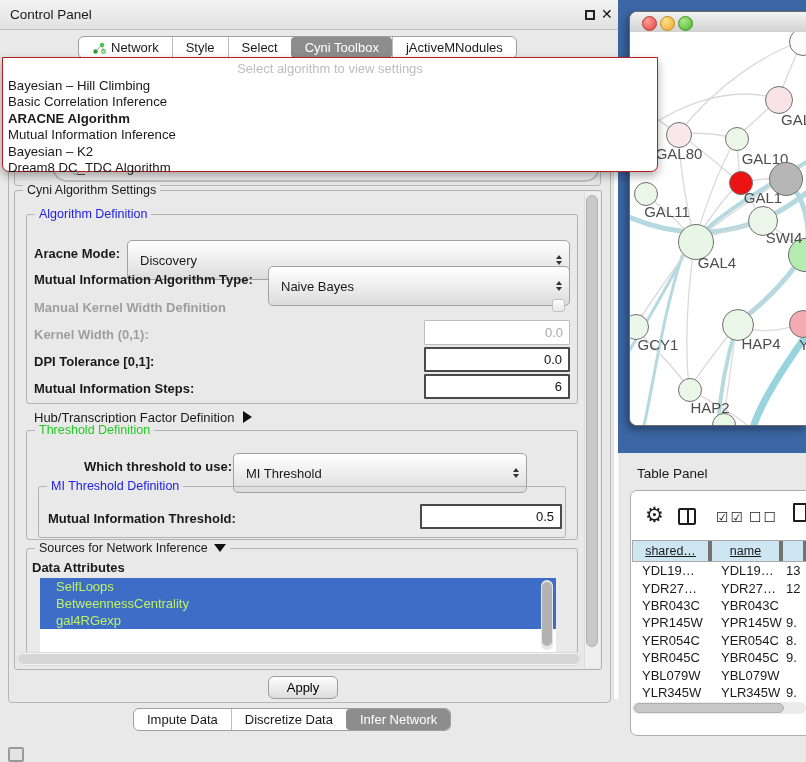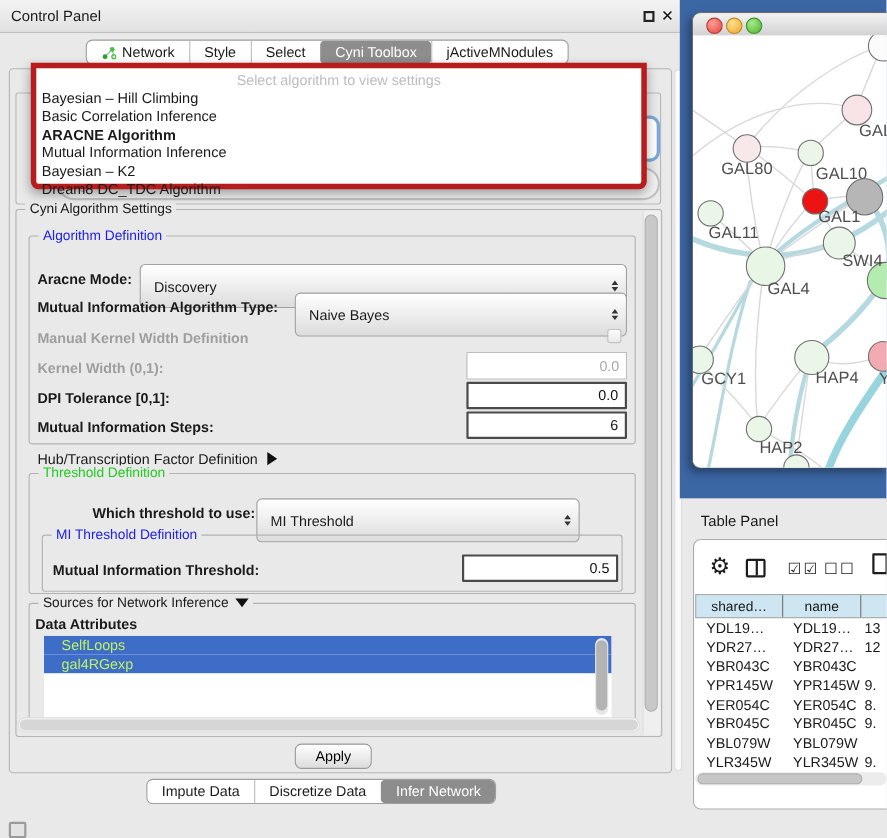--- a/index.html
+++ b/index.html
@@ -20,21 +20,21 @@
   #bottom-tabs{left:133px;top:708px;}
   
   .outer-box{left:8px;top:62px;width:603px;height:641px;border:1px solid #b5b5b5;border-radius:4px;}
   .panel-scroll-strip{left:613px;top:63px;width:7px;height:638px;background:#fbfbfb;border:1px solid #dedede;border-radius:4px;}
   
   .bg-groupbox{left:14px;top:84px;width:587px;height:102px;border:1px solid #b8b8b8;border-radius:3px;}
   .combo-blue{left:95px;top:105px;width:505px;height:42px;background:#fff;border:3px solid #79a7d9;border-radius:9px;}
   .combo-gal{left:52px;top:152px;width:548px;height:30px;background:#f0f0f0;border:2px solid #c0c0c0;border-radius:15px;
              display:flex;align-items:center;padding-left:18px;font-size:13px;color:#b2b2b2;}
   
-  .popup{left:28px;top:57px;width:560px;height:115px;background:#fff;border:5px solid #b91c1c;border-radius:0 0 7px 7px;
+  .popup{left:2px;top:57px;width:656px;height:115px;background:#fff;border:1px solid #b91c1c;border-radius:0 0 7px 7px;
          box-shadow:0 4px 10px rgba(0,0,0,.33);z-index:20;}
   .popup-prompt{left:0;top:3px;width:100%;text-align:center;font-size:13px;color:#bcbcbc;}
   .dd-item{height:16.4px;line-height:16.4px;padding-left:5px;font-size:13.2px;white-space:nowrap;}
   .dd-item.b{font-weight:bold;}
   #dd-list{position:absolute;left:0;top:20px;width:100%;}
   
   .gbox{border:1px solid #b2b2b2;border-radius:3px;}
   .glabel{position:absolute;top:-8px;left:8px;background:#e9e9e9;padding:0 4px;font-size:12.5px;white-space:nowrap;}
   .glabel.blue{color:#2020e8;}
   .glabel.green{color:#22cc22;}
@@ -88,21 +88,21 @@
   .tp-title{left:637px;top:466px;font-size:13.5px;}
   .tp-box{left:630px;top:490px;width:185px;height:246px;background:#fff;border:1px solid #adadad;border-radius:7px;}
   .ico{color:#1c1c1c;}
   .gear{left:645px;top:503px;font-size:21px;}
   .cols-ico{left:678px;top:508px;width:18px;height:17px;border:2px solid #1c1c1c;border-radius:2px;}
   .cols-ico div{position:absolute;left:50%;top:0;width:2px;height:100%;background:#1c1c1c;}
   .checks{left:716px;top:509px;font-size:14px;letter-spacing:2px;}
   .boxes{left:749px;top:509px;font-size:14px;letter-spacing:2px;}
   .doc-ico{left:793px;top:503px;width:14px;height:19px;border:2px solid #1c1c1c;border-radius:1px;}
   .thead{left:632px;top:540px;height:22px;display:flex;border:1px solid #a9a9a9;background:#cde6f1;font-size:12.5px;}
-  .th{display:flex;align-items:center;justify-content:center;border-right:1px solid #737373;box-sizing:border-box;}
+  .th{display:flex;align-items:center;justify-content:center;border-right:4px solid #737373;box-sizing:border-box;text-decoration:underline;}
   .tbody{left:632px;top:562px;width:174px;height:139px;overflow:hidden;}
   .trow{display:flex;height:17.4px;align-items:center;font-size:13px;}
   .td{box-sizing:border-box;padding-left:10px;white-space:nowrap;overflow:hidden;}
   .tp-hscroll{left:632px;top:702px;width:174px;height:12px;background:#ececec;border-radius:6px;}
   .tp-hthumb{position:absolute;left:2px;top:1px;width:150px;height:10px;background:#c7c7c7;border:1px solid #aeaeae;border-radius:5px;box-sizing:border-box;}
   .c1{width:79px;} .c2{width:71px;} .c3{width:24px;padding-left:4px;}
 </style>
 </head>
 <body>
 
@@ -211,20 +211,21 @@
 </div>
 <div class="abs lbl" style="left:48px;top:511px;">Mutual Information Threshold:</div>
 <input class="abs field" style="left: 420px; top: 504px; width: 142px;" readonly="" value="0.5">
 
 <div class="abs gbox" style="left:26px;top:548px;width:552px;height:116px;">
   <span class="glabel"><span>Sources for Network Inference</span><span class="tri-down-s"></span></span>
 </div>
 <div class="abs lbl" style="left:32px;top:560px;">Data Attributes</div>
 <div class="abs attr-list" id="attr-list">
     <div class="attr-row">SelfLoops</div>
+    <div class="attr-row">BetweennessCentrality</div>
     <div class="attr-row">gal4RGexp</div>
   </div>
 <div class="abs list-vscroll">
     <div class="abs list-vthumb"></div>
   </div>
 
 <div class="abs vscroll"></div>
 <div class="abs vthumb"></div>
 <div class="abs hscroll">
     <div class="hthumb"></div>

